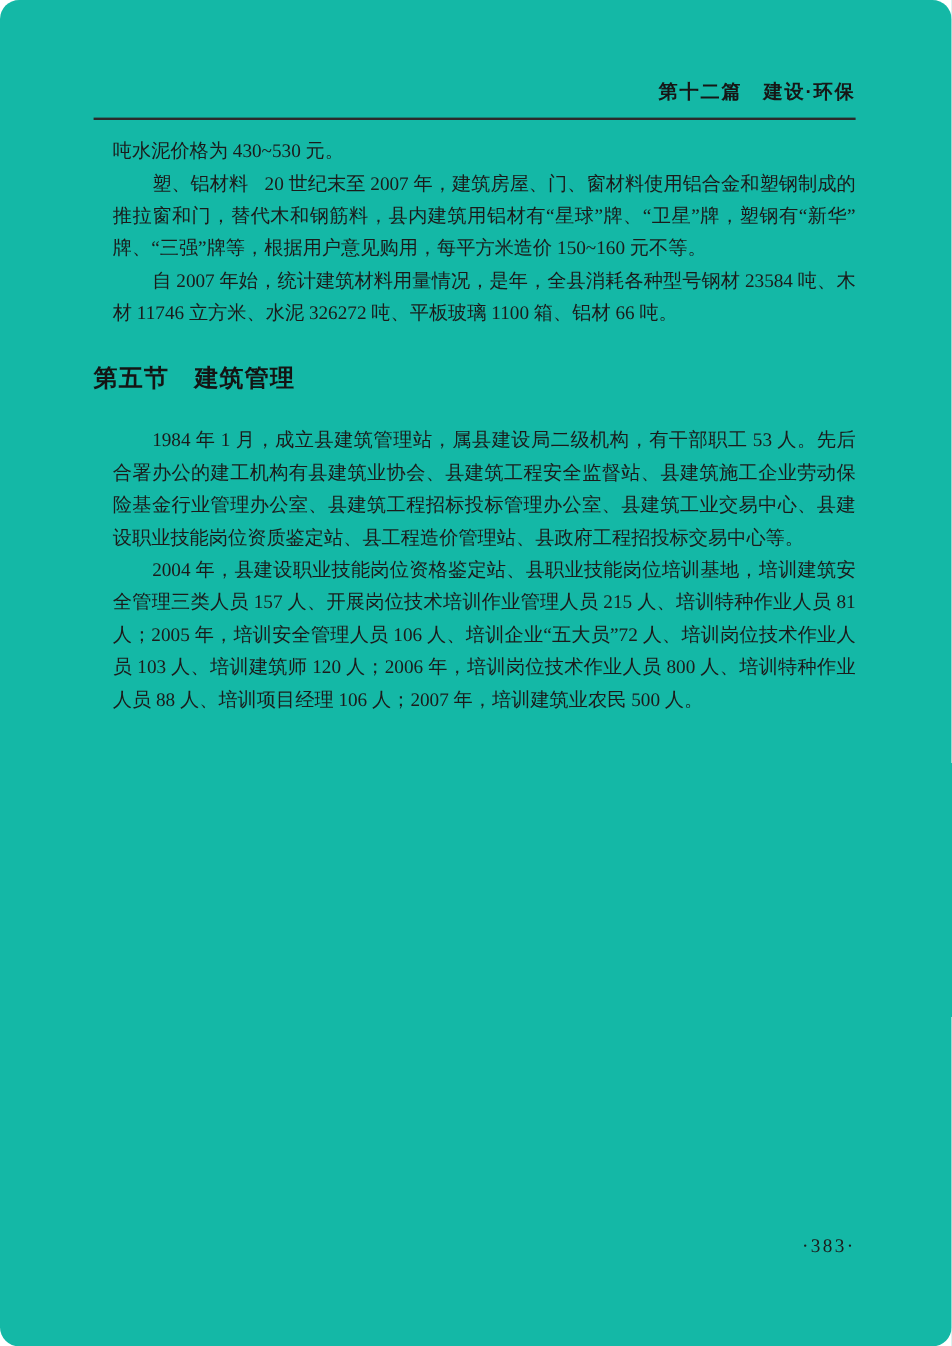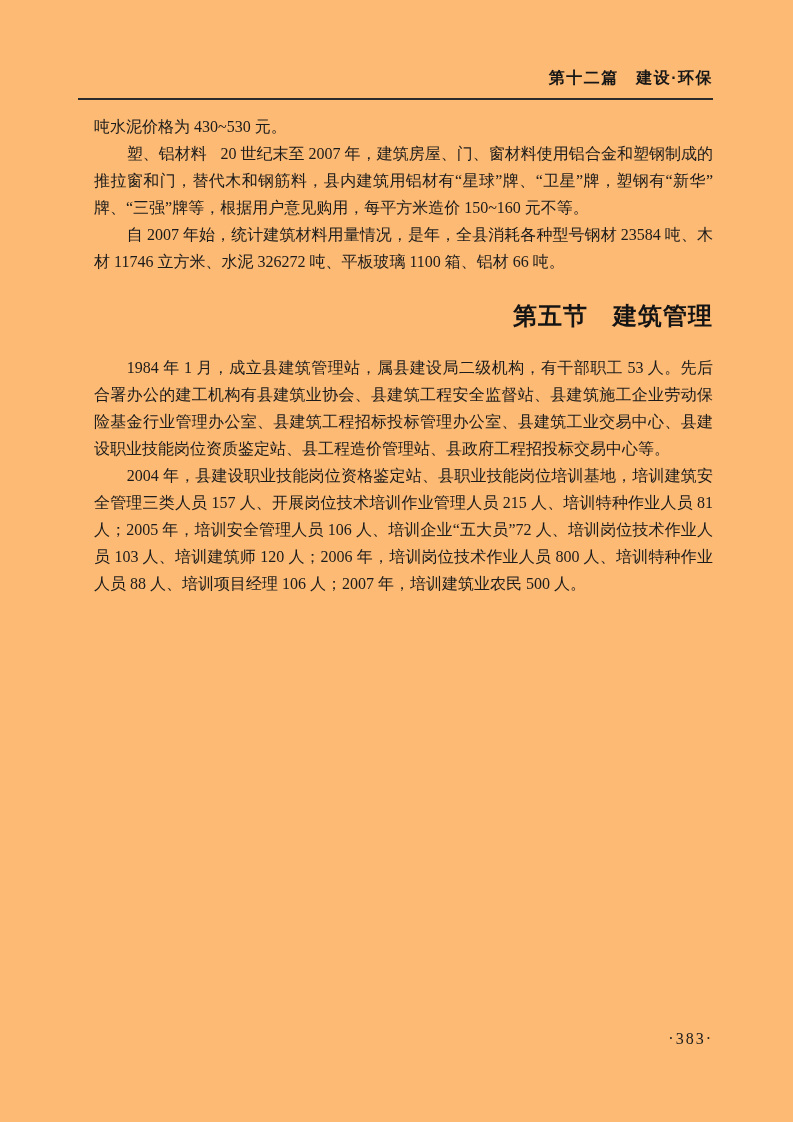--- a/index.html
+++ b/index.html
@@ -1,24 +1,25 @@
 <!DOCTYPE html>
 <html lang="zh"><head>
 <meta charset="utf-8">
 <style>
   * { margin: 0; padding: 0; box-sizing: border-box; }
   html, body { background: #ffffff; }
   .page {
     position: relative;
     width: 793px;
     height: 1122px;
-    background: #fdba74;
+    background: #14b8a6;
     overflow: hidden;
     font-family: "Liberation Serif", "DejaVu Serif", serif;
     color: #1b1b1b;
+    border-radius: 16px;
   }
   .content {
     position: absolute;
     left: 78px;
     top: 0;
     width: 635px;
   }
   .running-head {
     padding-top: 68px;
     text-align: right;
@@ -44,23 +45,23 @@
   }
   .para { text-align: justify; padding-left: 16px; }
   .para.indent { text-indent: 2.05em; }
   .lead {
     font-weight: normal;
     margin-right: 0.85em;
   }
   .section-heading {
     font-family: "Liberation Sans", "DejaVu Sans", sans-serif;
     font-weight: bold;
-    font-size: 24px;
+    font-size: 20px;
     line-height: 30px;
-    text-align: right;
+    text-align: left;
     letter-spacing: 1px;
     margin: 26px 0 23px 0;
     color: #141414;
   }
   .page-number {
     position: absolute;
     top: 1028px;
     right: 80px;
     font-size: 16px;
     line-height: 22px;

